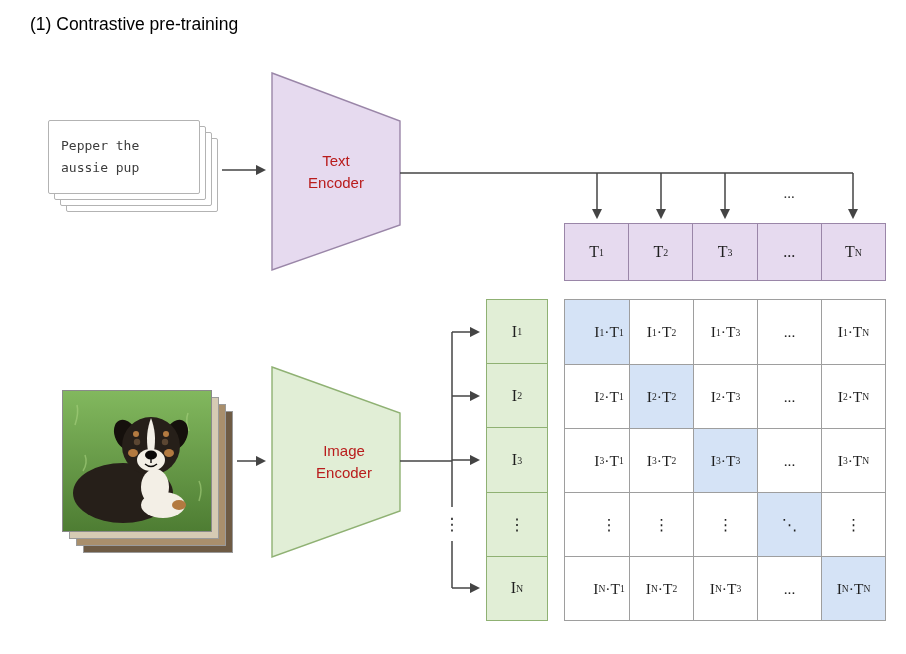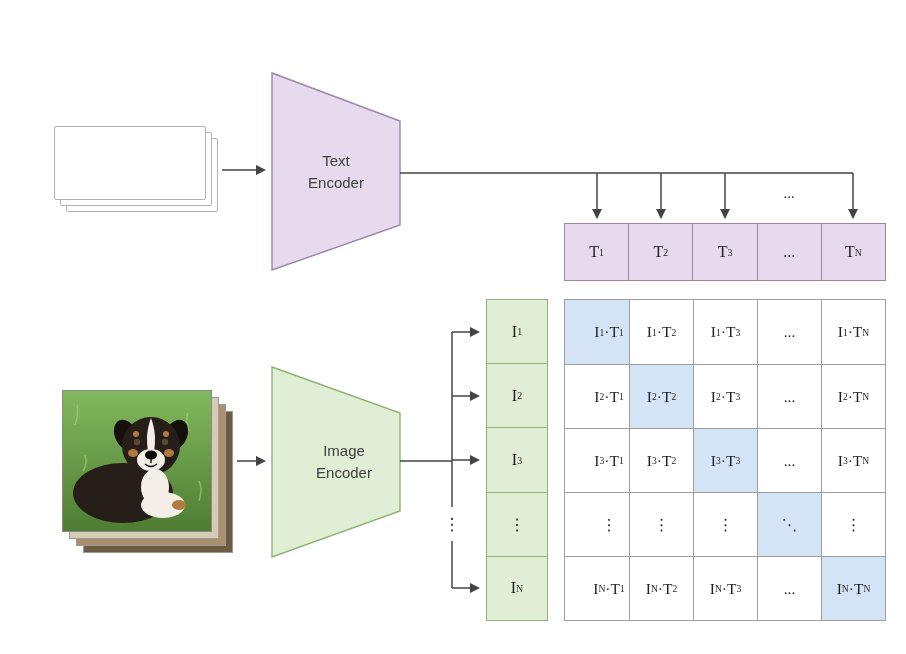--- a/index.html
+++ b/index.html
@@ -30,21 +30,21 @@
   .c1 { left: 6px;  top: 6px;  }
   .front { left: 0; top: 0; z-index: 2; display: flex; align-items: center; }
   .card-text {
     padding: 0 12px; font-family: "DejaVu Sans Mono", monospace;
     font-size: 13px; line-height: 1.7; color: #3c3c3c; white-space: pre-line;
   }
 
   
   .enc-label {
     position: absolute; width: 128px; text-align: center; white-space: pre-line;
-    font-size: 15px; line-height: 1.45; color: #404040; z-index: 2;
+    font-size: 15px; line-height: 1.45; color: #b91c1c; z-index: 2;
   }
   .tl { left: 272px; top: 150px; }
   .il { left: 280px; top: 440px; }
 
   
   .img-stack { position: absolute; left: 62px; top: 390px; width: 175px; height: 166px; }
   .img-layer { position: absolute; width: 150px; height: 142px; border: 1px solid #9a9a9a; }
   .l3 { left: 21px; top: 21px; background: #6e5b44; }
   .l2 { left: 14px; top: 14px; background: #a98f6c; }
   .l1 { left: 7px;  top: 7px;  background: #d6cbb4; }
@@ -88,20 +88,21 @@
     position: absolute; left: 444px; top: 507px; width: 16px; height: 34px; background: #fff;
     display: flex; align-items: center; justify-content: center;
     font-family: "Liberation Serif", "DejaVu Serif", serif; font-size: 17px; color: #333; z-index: 2;
   }
 </style>
 </head>
 <body>
 
 <div class="canvas">
 
+  <div class="title">(1) Contrastive pre-training</div>
 
   <svg class="layer" width="906" height="654">
     <defs>
       <marker id="ah" viewBox="0 0 10 10" refX="8" refY="5" markerWidth="7" markerHeight="7" orient="auto-start-reverse">
         <path d="M0,0 L10,5 L0,10 z" fill="#444"></path>
       </marker>
     </defs>
 
     <polygon class="shape-text" points="272,73 400,121 400,225 272,270"></polygon>
     <polygon class="shape-image" points="272,367 400,413 400,511 272,557"></polygon>
@@ -121,20 +122,24 @@
       <line x1="452" y1="396" x2="478" y2="396" marker-end="url(#ah)"></line>
       <line x1="452" y1="460" x2="478" y2="460" marker-end="url(#ah)"></line>
       <line x1="452" y1="588" x2="478" y2="588" marker-end="url(#ah)"></line>
     </g>
   </svg>
 
   <div class="card-stack">
     <div class="stack-card c3"></div>
     <div class="stack-card c2"></div>
     <div class="stack-card c1"></div>
+    <div class="stack-card front">
+      <div class="card-text">Pepper the
+aussie pup</div>
+    </div>
   </div>
 
   <div class="enc-label tl">Text
 Encoder</div>
   <div class="enc-label il">Image
 Encoder</div>
 
   <div class="img-stack">
     <div class="img-layer l3"></div>
     <div class="img-layer l2"></div>

